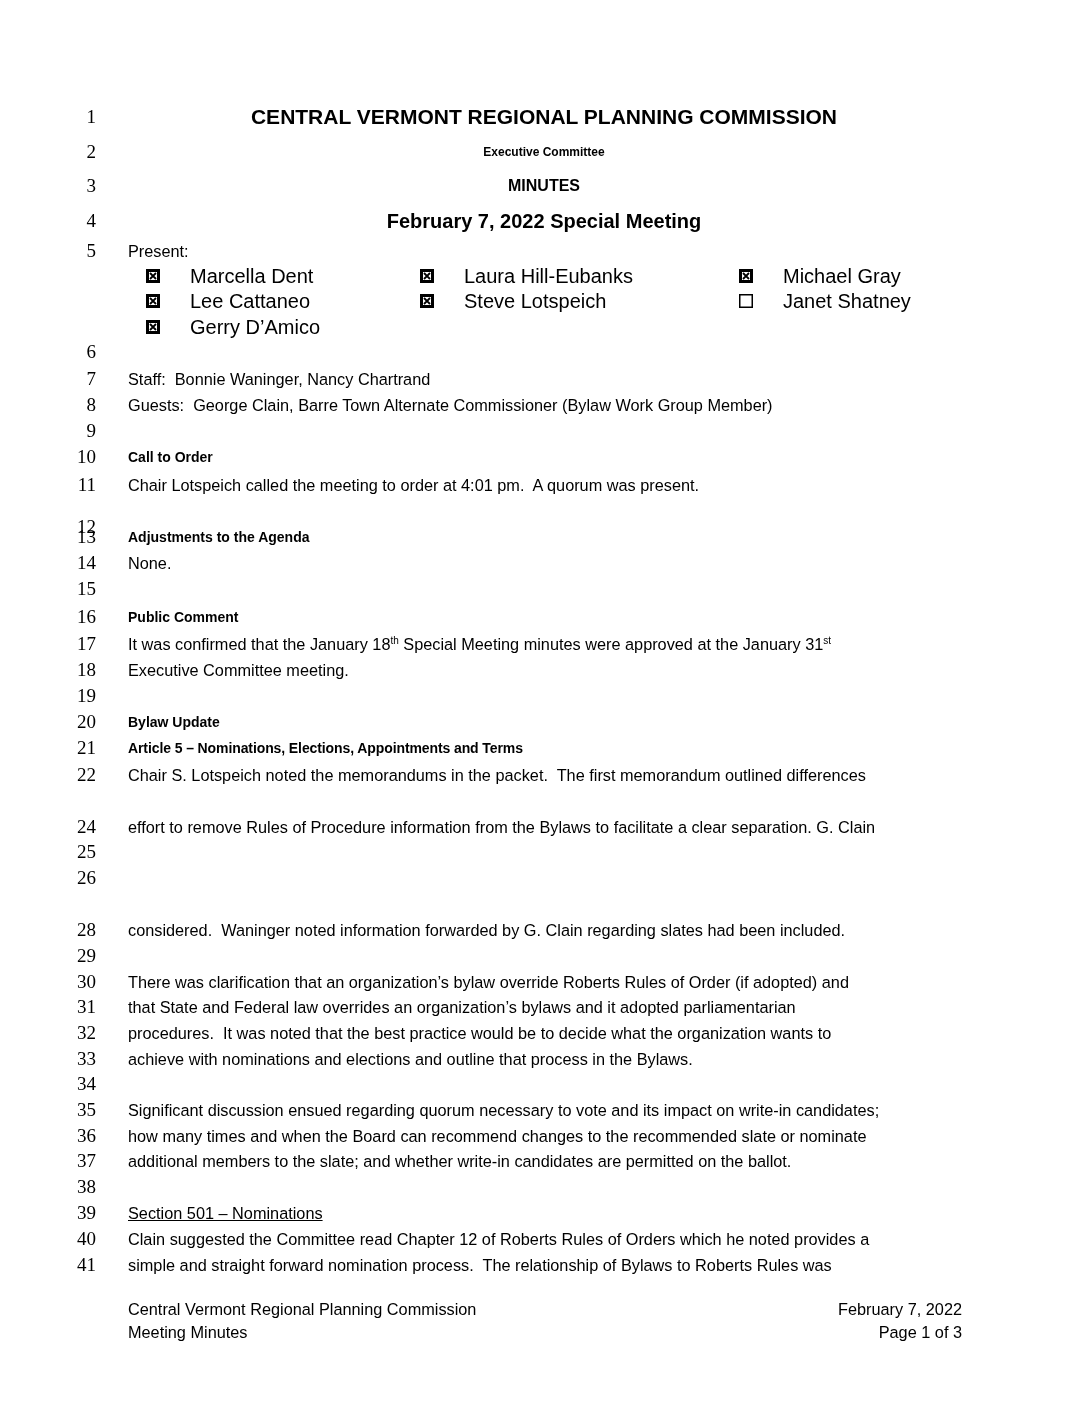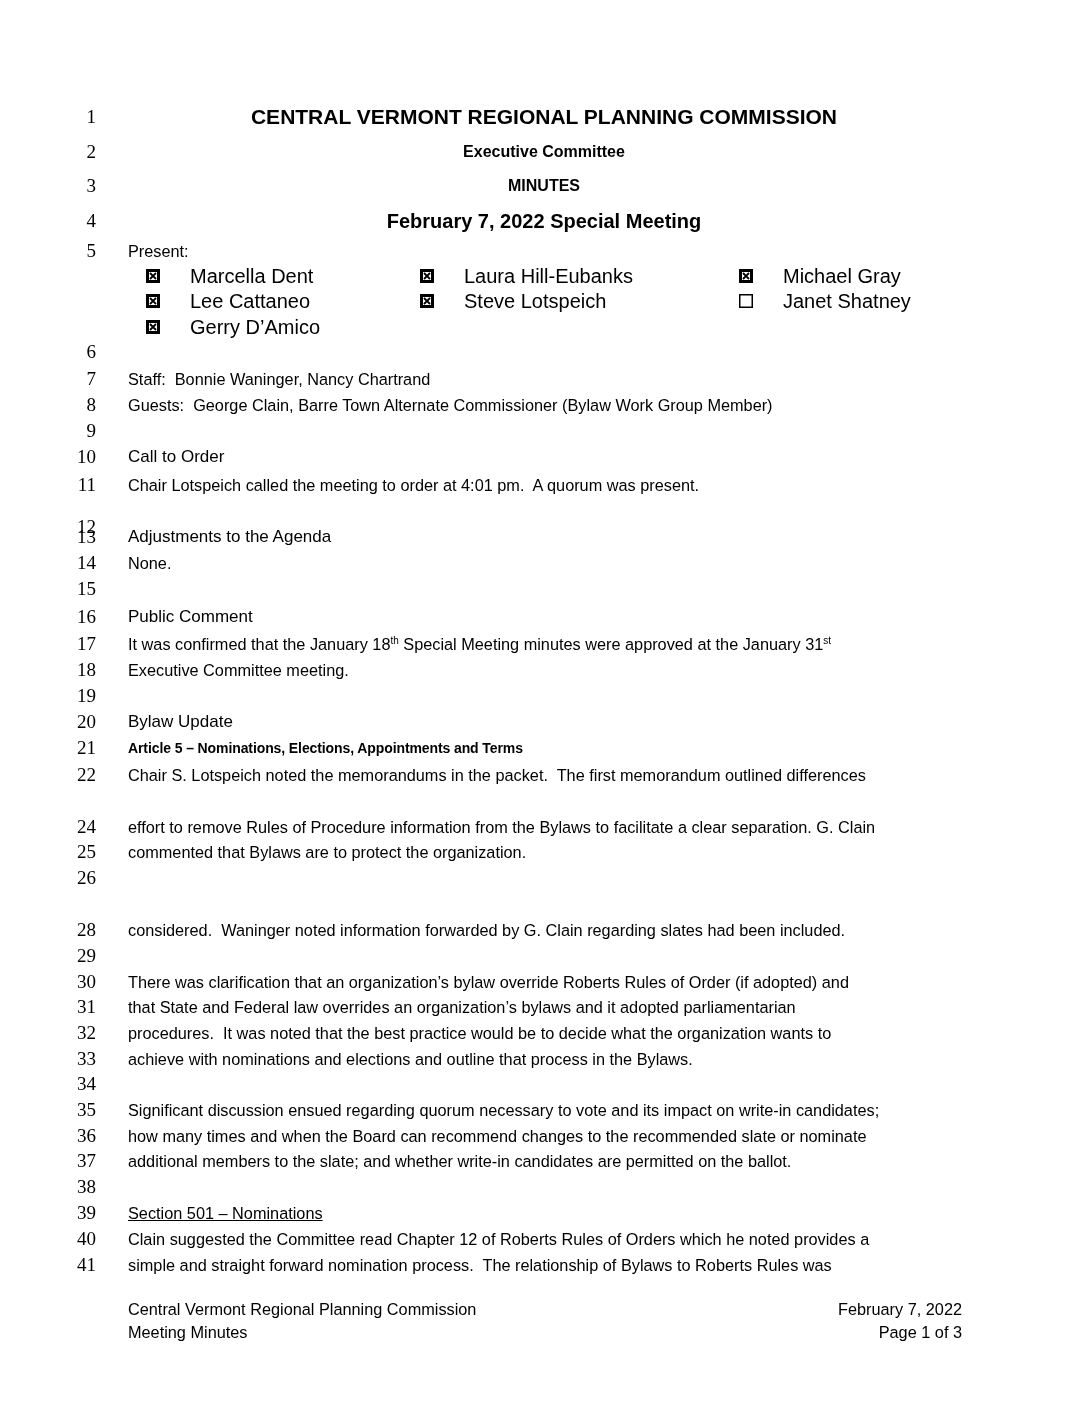--- a/index.html
+++ b/index.html
@@ -6,24 +6,24 @@
   body { width: 1088px; height: 1408px; position: relative; overflow: hidden; color: #000; }
   .page { position: absolute; left: 0; top: 0; width: 1088px; height: 1408px; background: #fff; }
   .row { position: absolute; left: 0; width: 1088px; height: 26px; line-height: 26px; }
   .num { position: absolute; left: 40px; width: 56px; text-align: right;
          font-family: "Liberation Serif", serif; font-size: 19px; }
   .txt { position: absolute; left: 128px; font-family: "Liberation Sans", sans-serif;
          font-size: 16.3px; white-space: pre; }
   .ctr { position: absolute; left: 0; width: 1088px; text-align: center;
          font-family: "Liberation Sans", sans-serif; font-weight: bold; white-space: pre; }
   .h1 { font-size: 21px; }
-  .h2 { font-size: 16px; }
+  .h2 { font-size: 12px; }
   .h3 { font-size: 16px; }
   .h4 { font-size: 20px; }
-  .hd { font-weight: normal; font-size: 17px; }
+  .hd { font-weight: bold; font-size: 14px; }
   .art { font-weight: bold; font-size: 14px; letter-spacing: -0.1px; }
   .ul { text-decoration: underline; }
   sup { font-size: 10px; line-height: 0; vertical-align: 6px; }
   .member { position: absolute; height: 26px; line-height: 26px; }
   .cb { position: absolute; top: 6px; width: 14px; height: 14px; }
   .cb svg { display: block; }
   .cb .x, .cb .fill { display: none; }
   .cb.checked .x, .cb.checked .fill { display: inline; }
   .mname { position: absolute; left: 37px; font-family: "Liberation Sans", sans-serif; font-size: 20px; white-space: pre; }
   .foot { position: absolute; font-family: "Liberation Sans", sans-serif; font-size: 16.3px; white-space: pre; height: 24px; line-height: 24px; }
@@ -203,21 +203,20 @@
   <div class="row" style="top:762px">
     <span class="num">22</span>
     <span class="txt">Chair S. Lotspeich noted the memorandums in the packet.  The first memorandum outlined differences</span>
   </div>
   <div class="row" style="top:814px">
     <span class="num">24</span>
     <span class="txt">effort to remove Rules of Procedure information from the Bylaws to facilitate a clear separation. G. Clain</span>
   </div>
   <div class="row" style="top:839px">
     <span class="num">25</span>
-    <span class="txt">commented that Bylaws are to protect the organization.</span>
   </div>
   <div class="row" style="top:865px">
     <span class="num">26</span>
   </div>
   <div class="row" style="top:917px">
     <span class="num">28</span>
     <span class="txt">considered.  Waninger noted information forwarded by G. Clain regarding slates had been included.</span>
   </div>
   <div class="row" style="top:943px">
     <span class="num">29</span>

